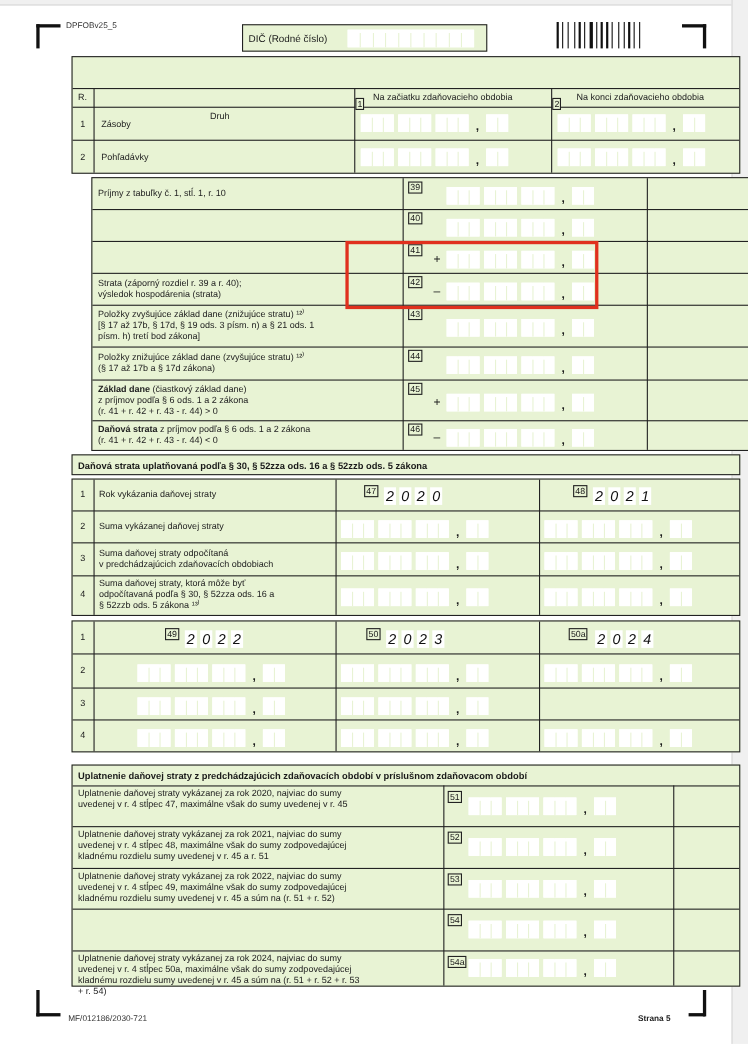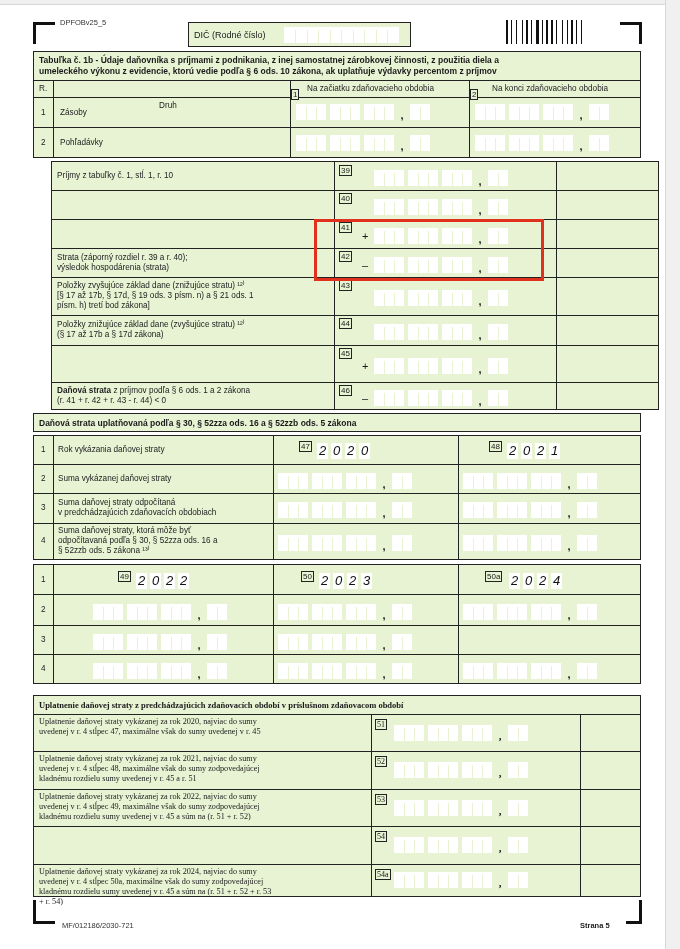--- a/index.html
+++ b/index.html
@@ -1,21 +1,21 @@
 <!DOCTYPE html>
 <html><head>
 <meta charset="utf-8">
 <style>
   html, body { margin:0; padding:0; }
   body { width:680px; height:949px; background:#ffffff; position:relative; overflow:hidden;
          font-family:"Liberation Sans", sans-serif; color:#1a1a1a; }
   .page-edge { position:absolute; right:0; top:0; width:14px; height:949px; background:#f0f0f0; border-left:1px solid #d8d8d8; }
   .page-top { position:absolute; left:0; top:0; width:680px; height:4px; background:#f0f0f0; border-bottom:1px solid #d8d8d8;}
   .abs { position:absolute; box-sizing:border-box; }
-  .green { background:#e8f3d4; }
+  .green { background:#e8f3d4;margin-left:32px; }
   .bd { border:1.3px solid #222; }
   .formid { font-size:7.5px; color:#333; }
   .lbl { font-size:8.2px; line-height:10px; color:#222; }
   .hdr { font-size:8.5px; font-weight:bold; line-height:10.5px; }
   .tag { display:inline-block; border:1px solid #222; font-size:8px; line-height:9px; padding:0 1px; background:#e8f3d4; }
   .boxes { position:absolute; display:flex; align-items:flex-end; }
   .grp { display:flex; background:#fff; height:16px; margin-right:4px; }
   .cell { width:10px; height:16px; background:#fff; position:relative; }
   .cell + .cell::before { content:""; position:absolute; left:-0.5px; top:3px; width:1px; height:13px; background:#e8f3d4; }
   .comma { font-size:11px; font-weight:bold; width:8px; text-align:center; margin-right:4px; line-height:10px; }
@@ -72,24 +72,20 @@
     <div style="position: absolute; left: 45px; top: 0px; width: 2px; height: 24px; background: rgb(17, 17, 17);"></div>
     <div style="position: absolute; left: 50px; top: 0px; width: 1px; height: 24px; background: rgb(17, 17, 17);"></div>
     <div style="position: absolute; left: 56px; top: 0px; width: 1px; height: 24px; background: rgb(17, 17, 17);"></div>
     <div style="position: absolute; left: 61px; top: 0px; width: 1px; height: 24px; background: rgb(17, 17, 17);"></div>
     <div style="position: absolute; left: 65px; top: 0px; width: 2px; height: 24px; background: rgb(17, 17, 17);"></div>
     <div style="position: absolute; left: 70px; top: 0px; width: 1px; height: 24px; background: rgb(17, 17, 17);"></div>
     <div style="position: absolute; left: 75px; top: 0px; width: 1px; height: 24px; background: rgb(17, 17, 17);"></div>
   </div>
 
 <div class="abs green bd" style="left:33px;top:51px;width:608px;height:107px;">
-  <div class="abs hdr" style="left:5px;top:3px;width:600px;">
-    <div>Tabuľka č. 1b - Údaje daňovníka s príjmami z podnikania, z inej samostatnej zárobkovej činnosti, z použitia diela a</div>
-    <div>umeleckého výkonu z evidencie, ktorú vedie podľa § 6 ods. 10 zákona, ak uplatňuje výdavky percentom z príjmov</div>
-  </div>
   <div class="abs" style="left:0;top:28px;width:606px;border-top:1.3px solid #222;"></div>
   <div class="abs" style="left:0;top:45px;width:606px;border-top:1.3px solid #222;"></div>
   <div class="abs" style="left:0;top:75px;width:606px;border-top:1.3px solid #222;"></div>
   <div class="abs" style="left:19px;top:28px;height:77px;border-left:1.3px solid #222;"></div>
   <div class="abs" style="left:256px;top:28px;height:77px;border-left:1.3px solid #222;"></div>
   <div class="abs" style="left:435px;top:28px;height:77px;border-left:1.3px solid #222;"></div>
   <span class="abs lbl" style="left:5px;top:32px;">R.</span>
   <span class="abs lbl" style="left:125px;top:49px;">Druh</span>
   <span class="abs tag" style="left:257px;top:37px;">1</span>
   <span class="abs lbl" style="left:273px;top:32px;">Na začiatku zdaňovacieho obdobia</span>
@@ -337,20 +333,21 @@
         <div class="cell"></div>
         <div class="cell"></div>
       </div>
       <div class="comma">,</div>
       <div class="grp">
         <div class="cell"></div>
         <div class="cell"></div>
       </div>
     </div>
     <div class="abs" style="left: 0px; top: 183px; width: 606px; border-top: 1.3px solid rgb(34, 34, 34);"></div>
+    <div class="abs lbl" style="left: 5px; top: 186.5px; width: 275px;"><b>Základ dane</b> (čiastkový základ dane)<br>z príjmov podľa § 6 ods. 1 a 2 zákona<br>(r. 41 + r. 42 + r. 43 - r. 44) &gt; 0</div>
     <span class="abs tag" style="left: 287px; top: 186px;">45</span>
     <span class="abs" style="left: 310px; top: 197.5px; font-size: 11px;">+</span>
     <div class="boxes" style="left: 322px; top: 195.5px;">
       <div class="grp">
         <div class="cell"></div>
         <div class="cell"></div>
         <div class="cell"></div>
       </div>
       <div class="grp">
         <div class="cell"></div>
@@ -767,21 +764,21 @@
         <div class="cell"></div>
       </div>
       <div class="comma">,</div>
       <div class="grp">
         <div class="cell"></div>
         <div class="cell"></div>
       </div>
     </div>
   </div>
 
-<div class="abs green bd" style="left:33px;top:695px;width:608px;height:202px;font-family:Liberation Serif, serif;" id="apply">
+<div class="abs green bd" style="left:33px;top:695px;width:608px;height:202px;" id="apply">
   <span class="abs hdr" style="left:5px;top:4px;">Uplatnenie daňovej straty z predchádzajúcich zdaňovacích období v príslušnom zdaňovacom období</span>
 <div class="abs" style="left: 0px; top: 18px; width: 606px; border-top: 1.3px solid rgb(34, 34, 34);"></div>
     <div class="abs" style="left: 337px; top: 18px; height: 182px; border-left: 1.3px solid rgb(34, 34, 34);"></div>
     <div class="abs" style="left: 546px; top: 18px; height: 182px; border-left: 1.3px solid rgb(34, 34, 34);"></div>
     <div class="abs lbl" style="left: 5px; top: 21px; width: 330px;">Uplatnenie daňovej straty vykázanej za rok 2020, najviac do sumy<br>uvedenej v r. 4 stĺpec 47, maximálne však do sumy uvedenej v r. 45</div>
     <span class="abs tag" style="left: 341px; top: 23px;">51</span>
     <div class="boxes" style="left: 360px; top: 28.5px;">
       <div class="grp">
         <div class="cell"></div>
         <div class="cell"></div>

